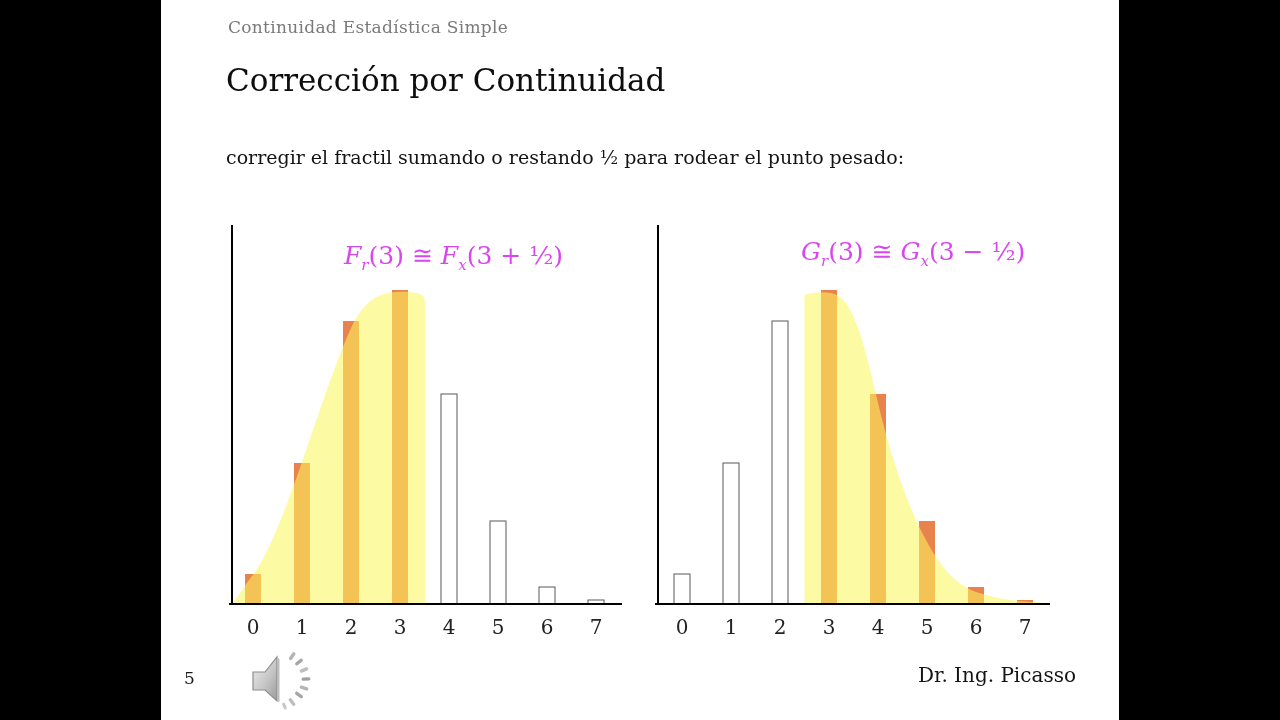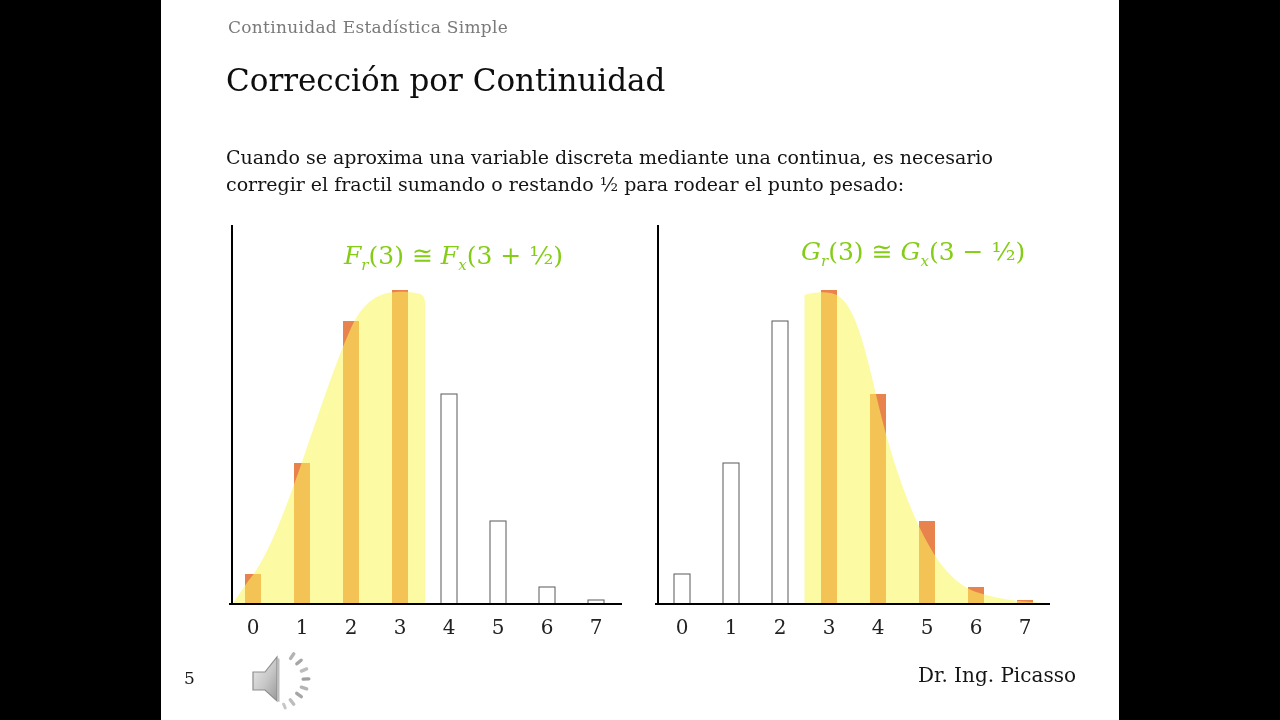--- a/index.html
+++ b/index.html
@@ -5,41 +5,40 @@
   html,body{margin:0;padding:0;}
   body{
     width:1280px;height:720px;position:relative;overflow:hidden;
     background:#000;font-family:"DejaVu Serif", serif;
   }
   .slide{position:absolute;left:161px;top:0;width:958px;height:720px;background:#ffffff;}
   .abs{position:absolute;white-space:nowrap;}
   .header-txt{left:228px;top:17px;font-size:17px;color:#7a7a7a;letter-spacing:.3px;}
   .title-txt{left:226px;top:62px;font-size:31px;color:#0e0e0e;text-align:center;}
   .body-txt{left:226px;top:144px;font-size:19px;line-height:27px;color:#141414;}
-  .formula{font-size:25px;color:#84cc16;}
+  .formula{font-size:25px;color:#d946ef;}
   .formula i{font-style:italic;}
   .formula sub{font-size:15px;font-style:italic;}
   .formula-left{left:344px;top:241px;}
   .formula-right{left:801px;top:237px;}
   .page-num{left:184px;top:668px;font-size:17px;color:#1a1a1a;}
   .author-txt{left:918px;top:663px;font-size:20px;color:#141414;}
   .chart{position:absolute;}
   #chart-left{left:225px;top:220px;}
   #chart-right{left:650px;top:220px;}
   .speaker{position:absolute;left:246px;top:648px;}
 </style>
 </head>
 <body>
 
 <div class="slide"></div>
 
 <div class="abs header-txt">Continuidad Estadística Simple</div>
 <div class="abs title-txt">Corrección por Continuidad</div>
 <div class="abs body-txt">
-  <div>Cuando se aproxima una variable discreta mediante una continua, es necesario</div>
   <div>corregir el fractil sumando o restando ½ para rodear el punto pesado:</div>
 </div>
 
 <div class="abs formula formula-left"><i>F</i><sub>r</sub><span>(3) ≅ </span><i>F</i><sub>x</sub><span>(3 + ½)</span></div>
 
 <div class="abs formula formula-right"><i>G</i><sub>r</sub><span>(3) ≅ </span><i>G</i><sub>x</sub><span>(3 − ½)</span></div>
 
 <div id="chart-left" class="chart"><svg width="425" height="430" viewBox="0 0 425 430">
       <rect x="20" y="354" width="16" height="30" fill="#e9834e" stroke="none" stroke-width="1"></rect>
       <rect x="69" y="243" width="16" height="141" fill="#e9834e" stroke="none" stroke-width="1"></rect>

